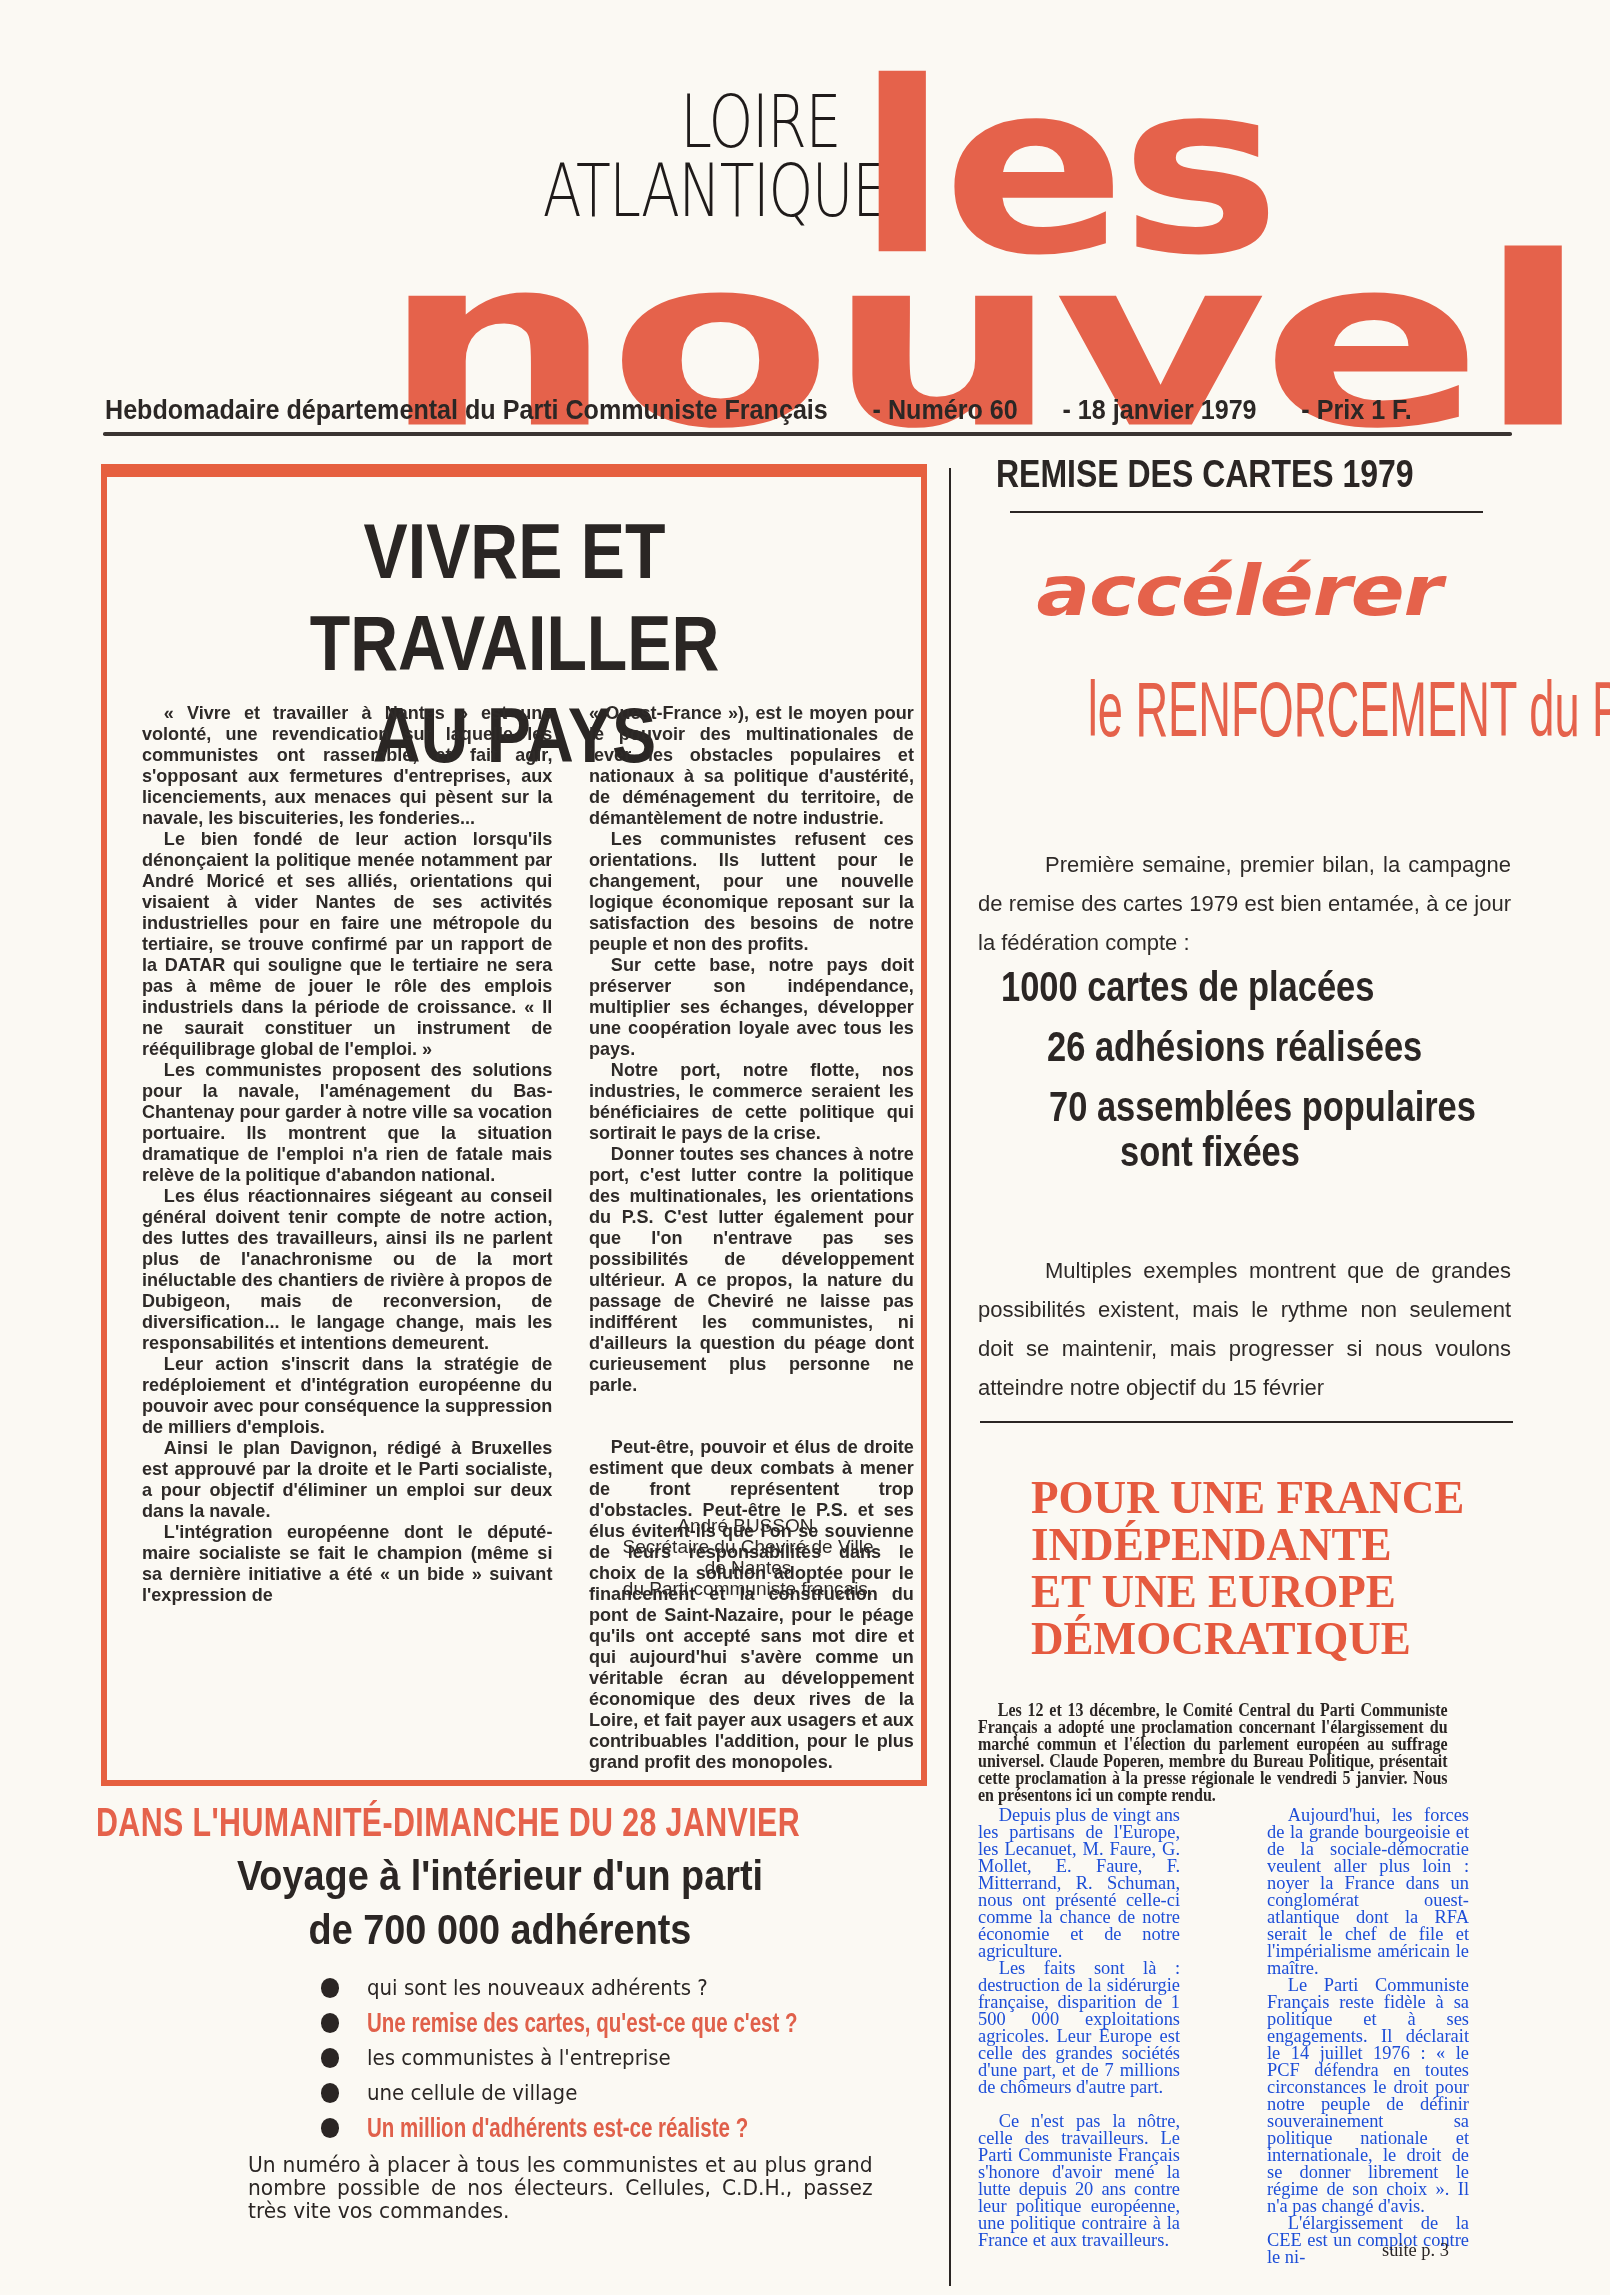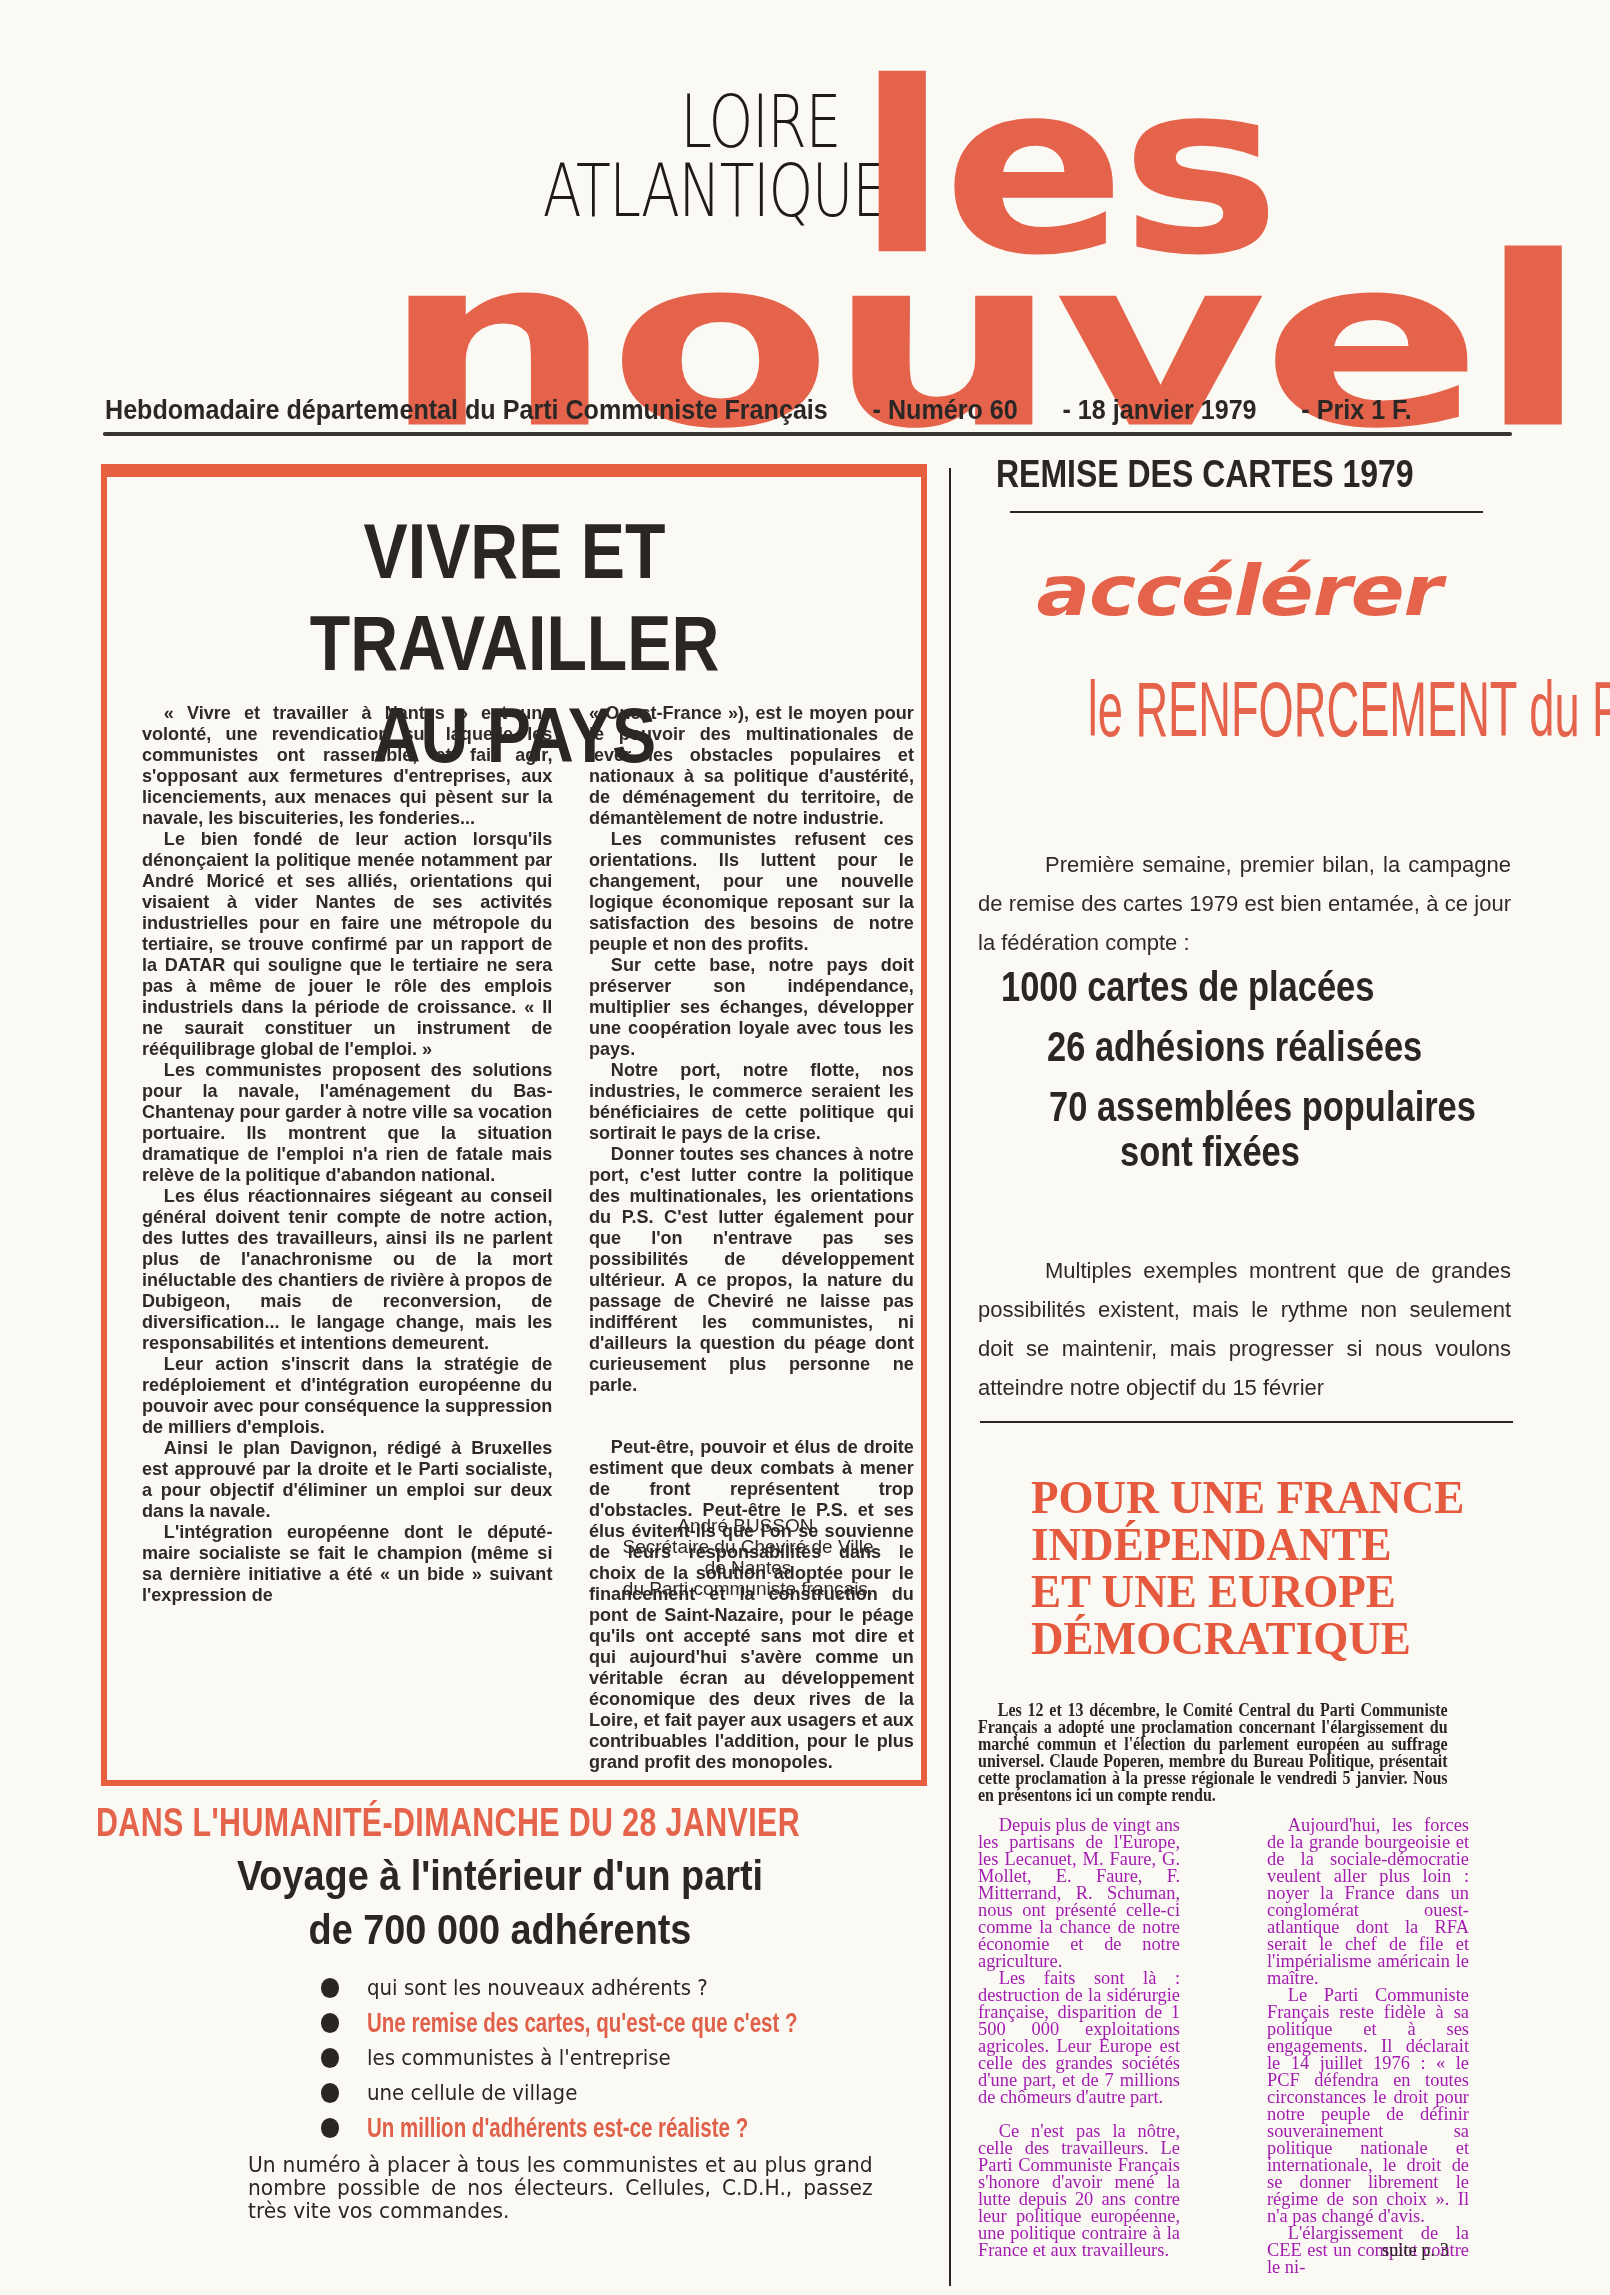--- a/index.html
+++ b/index.html
@@ -38,21 +38,21 @@
   #stat2{left:1047px;top:1017px;}
   #stat3{left:1049px;top:1077px;}
   #stat3b{left:1120px;top:1122px;}
   #outro{left:978px;top:1207px;width:533px;margin-top:44px;}
   #outro-rule{left:980px;top:1421px;width:533px;height:1.8px;background:#2b2624;}
 
   
   #europe-title{left:1031px;top:1474px;width:505px;font-family:"Liberation Serif",serif;font-weight:bold;font-size:46px;line-height:47px;color:#e55a3f;transform:scaleX(0.98);transform-origin:left top;}
   #europe-lede{left:978px;top:1701px;width:546px;font-family:"Liberation Serif",serif;font-weight:bold;font-size:18.6px;line-height:17px;text-align:justify;color:#2b2624;transform:scaleX(0.86);transform-origin:left top;}
   #europe-lede p{margin:0;text-indent:23px;}
-  .serif-col{font-family:"Liberation Serif",serif;font-size:18.4px;line-height:17px;text-align:justify;color:#a21caf;margin-top:10px;}
+  .serif-col{font-family:"Liberation Serif",serif;font-size:18.4px;line-height:17px;text-align:justify;color:#1d4ed8;}
   .serif-col p{margin:0;text-indent:20.7px;}
   .serif-col p.gap{margin-top:16.5px;}
   #eu-col1{left:978px;top:1807px;width:202px;}
   #eu-col2{left:1267px;top:1807px;width:202px;}
   #suite{left:1382px;top:2240px;font-family:"Liberation Serif",serif;font-size:18.4px;color:#2b2624;}
 
   
   #huma-title{left:96px;top:1800px;width:831px;font-family:"Liberation Sans",sans-serif;font-weight:bold;font-size:40px;color:#e5624b;white-space:nowrap;transform:scaleX(0.76);transform-origin:left top;letter-spacing:0.5px;}
   #huma-sub{left:110px;top:1848px;width:780px;text-align:center;font-family:"Liberation Sans",sans-serif;font-weight:bold;font-size:43px;line-height:54px;color:#2b2624;transform:scaleX(0.88);transform-origin:center top;}
   #huma-list{left:321px;top:1970px;width:643px;list-style:none;margin:0;padding:0;}

